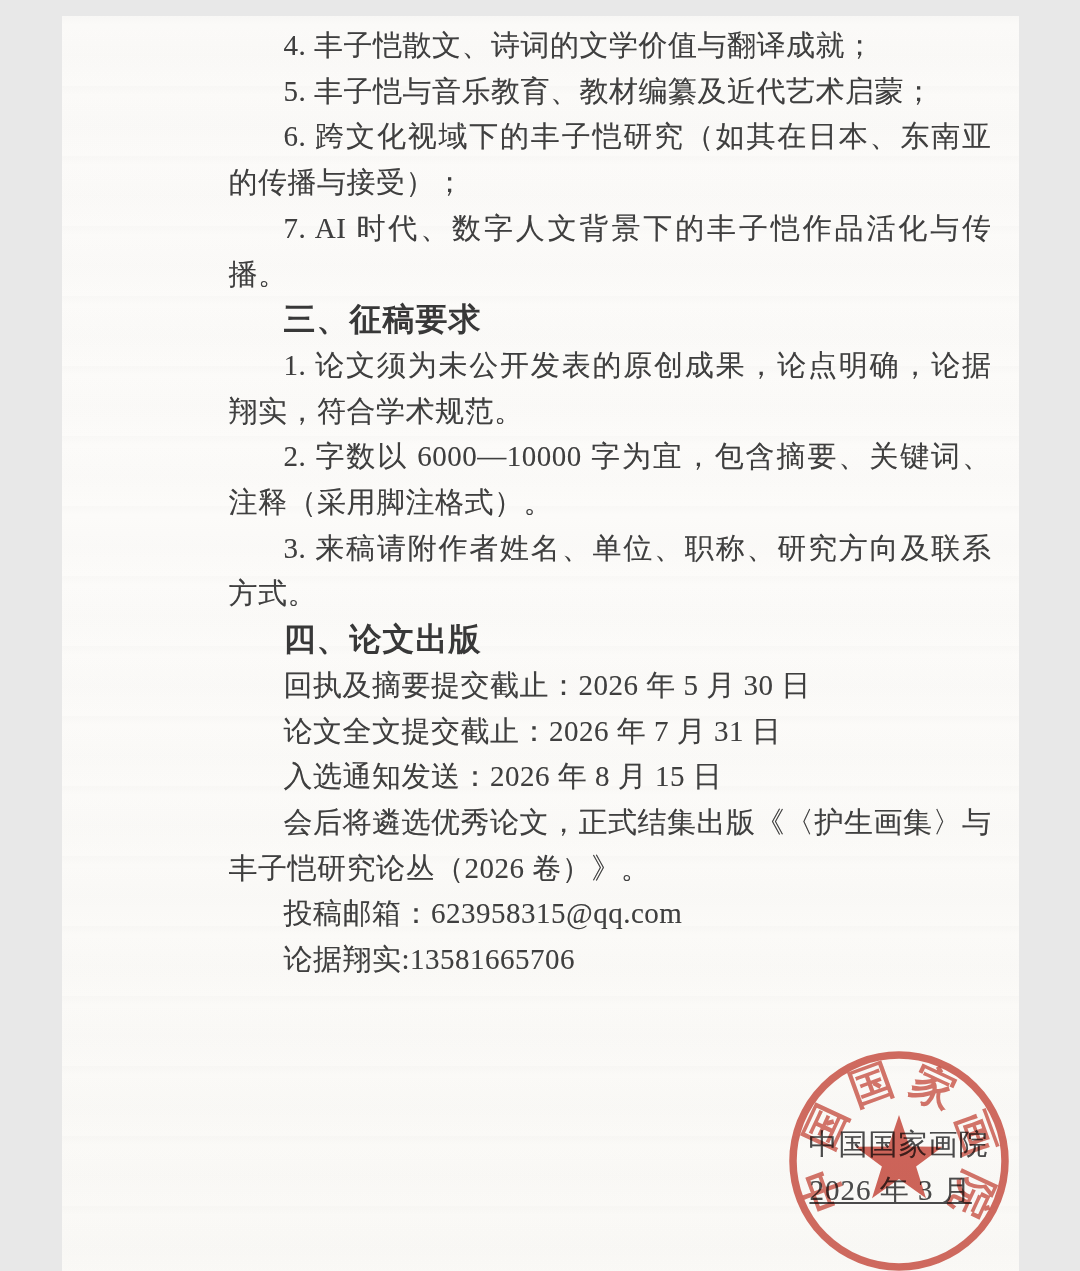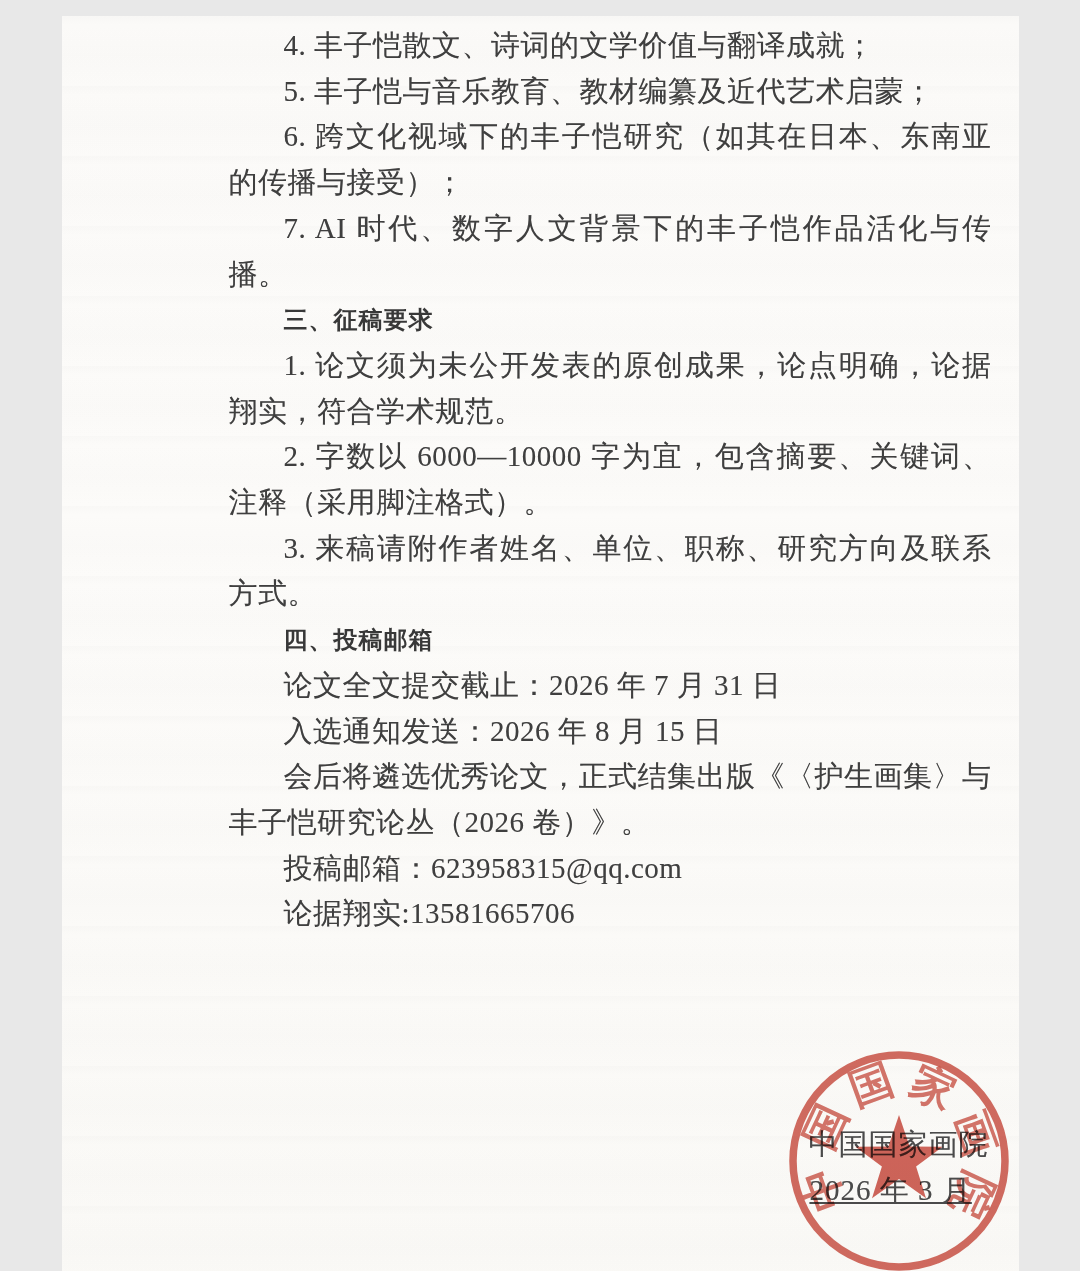--- a/index.html
+++ b/index.html
@@ -44,21 +44,21 @@
     text-align: justify;
     text-align-last: left;
     text-indent: 55px;
     letter-spacing: 0.5px;
     text-shadow: 0 0 0.6px rgba(70,70,70,0.35);
   }
   .heading {
     margin: 0;
     font-family: Liberation Sans, sans-serif;
     font-weight: 700;
-    font-size: 24px;
+    font-size: 32px;
     line-height: 45.7px;
     text-indent: 55px;
     color: #383838;
     letter-spacing: 1px;
   }
   .seal-overlay-text {
     position: absolute;
     font-size: 29px;
     color: #4a4a4a;
     letter-spacing: 1px;
@@ -96,21 +96,22 @@
 
   <div class="doc">
     <p class="para">4. 丰子恺散文、诗词的文学价值与翻译成就；</p>
     <p class="para">5. 丰子恺与音乐教育、教材编纂及近代艺术启蒙；</p>
     <p class="para">6. 跨文化视域下的丰子恺研究（如其在日本、东南亚的传播与接受）；</p>
     <p class="para">7. AI 时代、数字人文背景下的丰子恺作品活化与传播。</p>
     <p class="heading">三、征稿要求</p>
     <p class="para">1. 论文须为未公开发表的原创成果，论点明确，论据翔实，符合学术规范。</p>
     <p class="para">2. 字数以 6000—10000 字为宜，包含摘要、关键词、注释（采用脚注格式）。</p>
     <p class="para">3. 来稿请附作者姓名、单位、职称、研究方向及联系方式。</p>
-    <p class="heading">四、投稿邮箱</p>
+    <p class="heading">四、论文出版</p>
+    <p class="para">回执及摘要提交截止：2026 年 5 月 30 日</p>
     <p class="para">论文全文提交截止：2026 年 7 月 31 日</p>
     <p class="para">入选通知发送：2026 年 8 月 15 日</p>
     <p class="para">会后将遴选优秀论文，正式结集出版《〈护生画集〉与丰子恺研究论丛（2026 卷）》。</p>
     <p class="para">投稿邮箱：623958315@qq.com</p>
     <p class="para">论据翔实:13581665706</p>
   </div>
 
   <div class="seal-overlay-text overlay-org">中国国家画院</div>
 
   <div class="seal-overlay-text overlay-date">2026 年 3 月</div>

